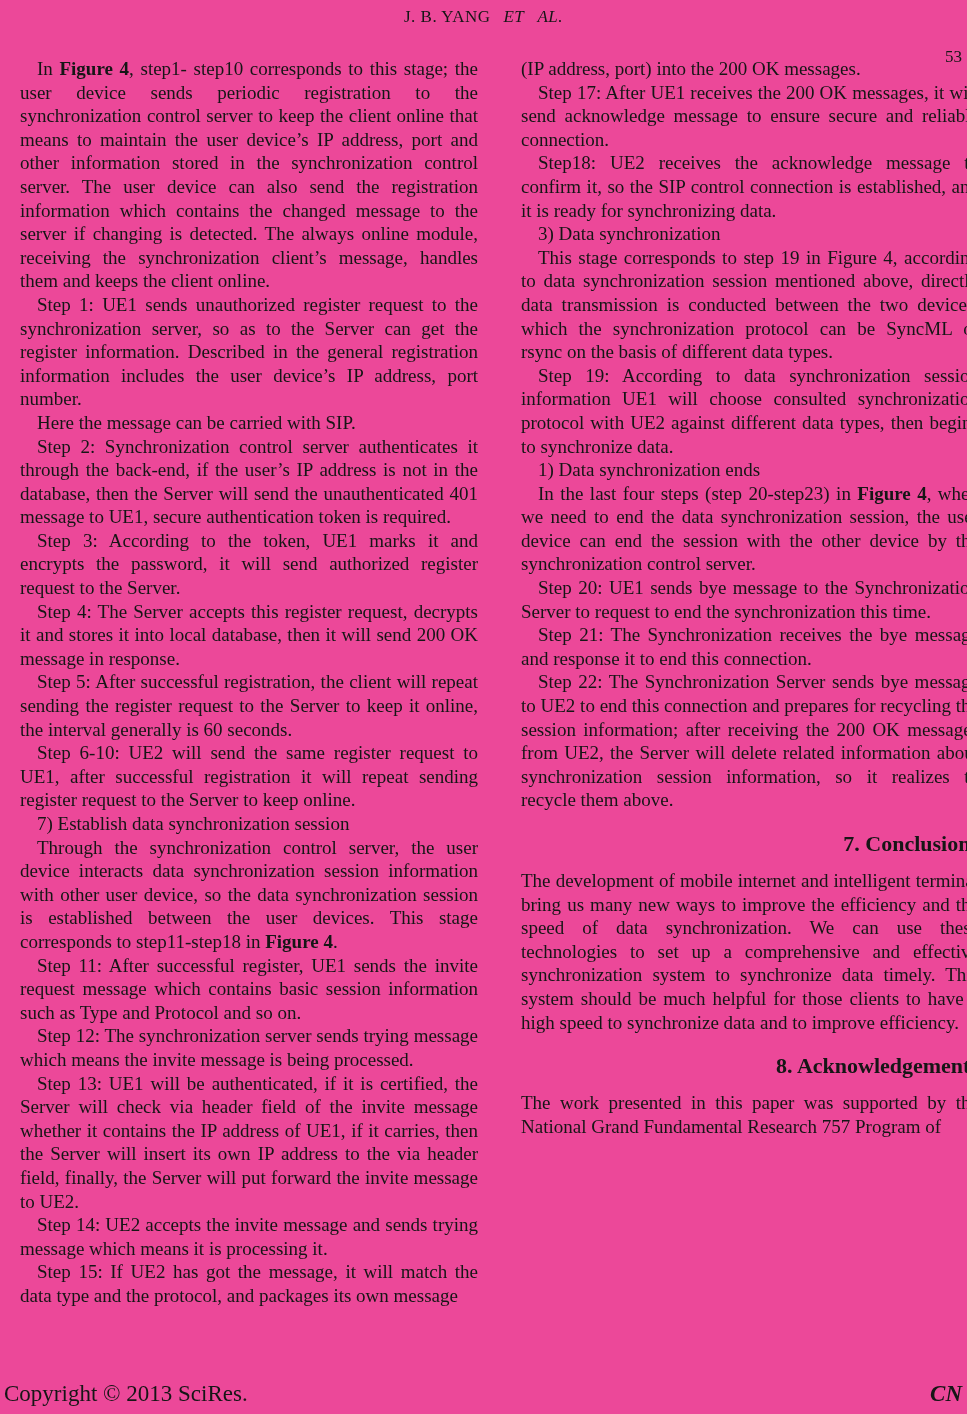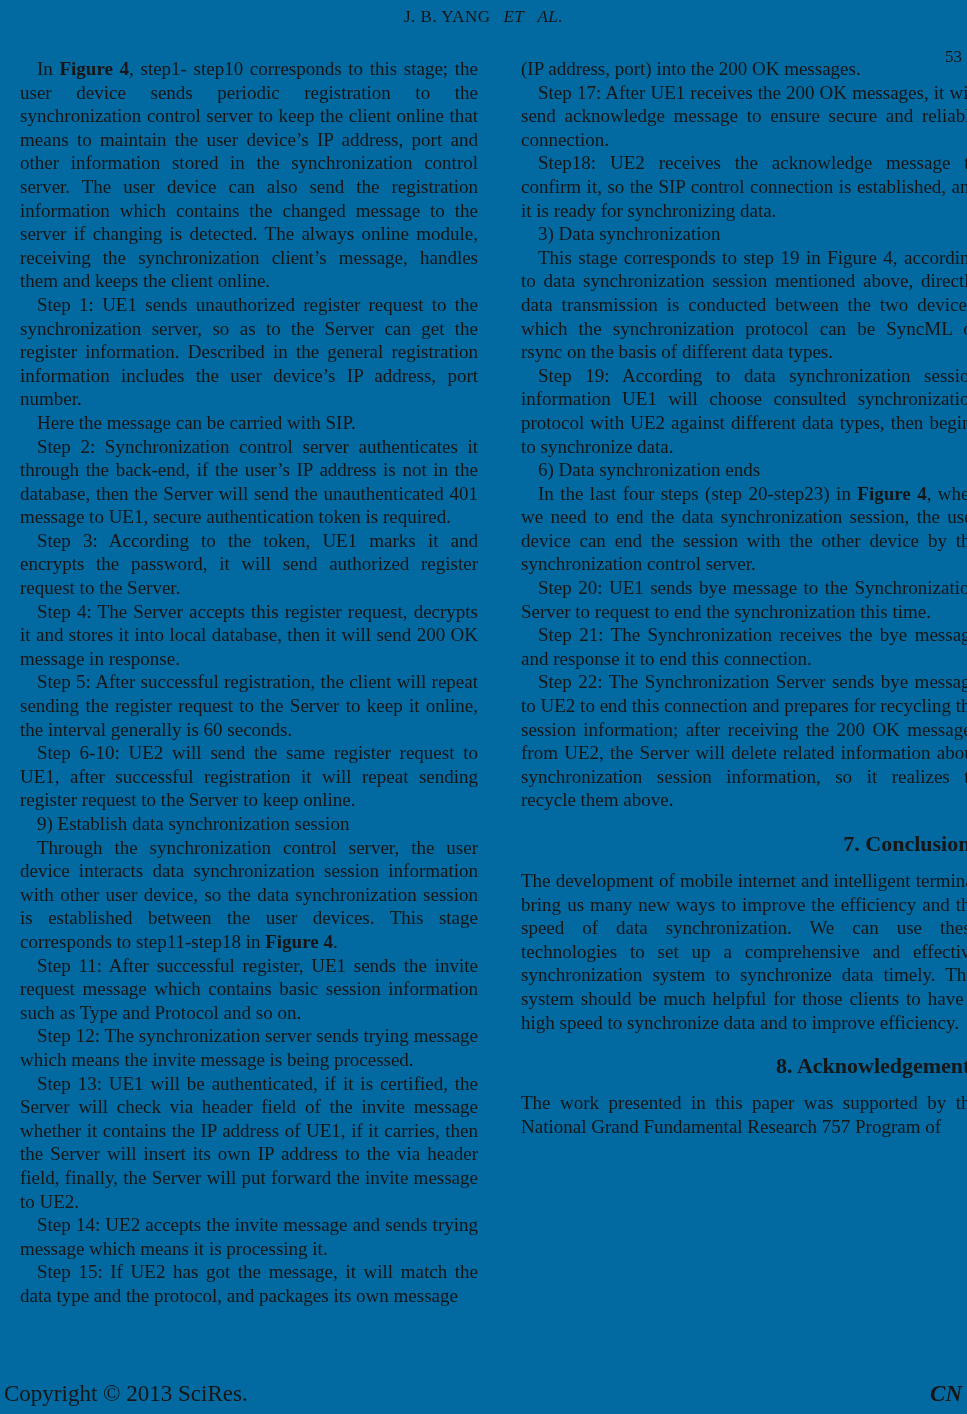--- a/index.html
+++ b/index.html
@@ -10,21 +10,21 @@
   body {
     width: 967px;
     height: 1414px;
     font-family: "Liberation Serif", serif;
     color: #161616;
   }
   .page {
     position: relative;
     width: 967px;
     height: 1414px;
-    background: #0369a1;
+    background: #ec4899;
     overflow: hidden;
   }
   .page-header {
     position: absolute;
     top: 7px;
     left: 0;
     right: 0;
     text-align: center;
     font-size: 17px;
     letter-spacing: 0.5px;
@@ -106,36 +106,36 @@
   <div class="content">
     <div class="col">
         <p class="para indent"><span>In </span><span class="b">Figure 4</span><span>, step1- step10 corresponds to this stage; the user device sends periodic registration to the synchronization control server to keep the client online that means to maintain the user device’s IP address, port and other information stored in the synchronization control server. The user device can also send the registration information which contains the changed message to the server if changing is detected. The always online module, receiving the synchronization client’s message, handles them and keeps the client online.</span></p>
         <p class="para indent"><span>Step 1: UE1 sends unauthorized register request to the synchronization server, so as to the Server can get the register information. Described in the general registration information includes the user device’s IP address, port number.</span></p>
         <p class="para indent"><span>Here the message can be carried with SIP.</span></p>
         <p class="para indent"><span>Step 2: Synchronization control server authenticates it through the back-end, if the user’s IP address is not in the database, then the Server will send the unauthenticated 401 message to UE1, secure authentication token is required.</span></p>
         <p class="para indent"><span>Step 3: According to the token, UE1 marks it and encrypts the password, it will send authorized register request to the Server.</span></p>
         <p class="para indent"><span>Step 4: The Server accepts this register request, decrypts it and stores it into local database, then it will send 200 OK message in response.</span></p>
         <p class="para indent"><span>Step 5: After successful registration, the client will repeat sending the register request to the Server to keep it online, the interval generally is 60 seconds.</span></p>
         <p class="para indent"><span>Step 6-10: UE2 will send the same register request to UE1, after successful registration it will repeat sending register request to the Server to keep online.</span></p>
-        <p class="para indent"><span>9) Establish data synchronization session</span></p>
+        <p class="para indent"><span>7) Establish data synchronization session</span></p>
         <p class="para indent"><span>Through the synchronization control server, the user device interacts data synchronization session information with other user device, so the data synchronization session is established between the user devices. This stage corresponds to step11-step18 in </span><span class="b">Figure 4</span><span>.</span></p>
         <p class="para indent"><span>Step 11: After successful register, UE1 sends the invite request message which contains basic session information such as Type and Protocol and so on.</span></p>
         <p class="para indent"><span>Step 12: The synchronization server sends trying message which means the invite message is being processed.</span></p>
         <p class="para indent"><span>Step 13: UE1 will be authenticated, if it is certified, the Server will check via header field of the invite message whether it contains the IP address of UE1, if it carries, then the Server will insert its own IP address to the via header field, finally, the Server will put forward the invite message to UE2.</span></p>
         <p class="para indent"><span>Step 14: UE2 accepts the invite message and sends trying message which means it is processing it.</span></p>
         <p class="para indent"><span>Step 15: If UE2 has got the message, it will match the data type and the protocol, and packages its own message</span></p>
       </div>
     <div class="col">
         <p class="para"><span>(IP address, port) into the 200 OK messages.</span></p>
         <p class="para indent"><span>Step 17: After UE1 receives the 200 OK messages, it will send acknowledge message to ensure secure and reliable connection.</span></p>
         <p class="para indent"><span>Step18: UE2 receives the acknowledge message to confirm it, so the SIP control connection is established, and it is ready for synchronizing data.</span></p>
         <p class="para indent"><span>3) Data synchronization</span></p>
         <p class="para indent"><span>This stage corresponds to step 19 in Figure 4, according to data synchronization session mentioned above, directly data transmission is conducted between the two devices, which the synchronization protocol can be SyncML or rsync on the basis of different data types.</span></p>
         <p class="para indent"><span>Step 19: According to data synchronization session information UE1 will choose consulted synchronization protocol with UE2 against different data types, then begins to synchronize data.</span></p>
-        <p class="para indent"><span>6) Data synchronization ends</span></p>
+        <p class="para indent"><span>1) Data synchronization ends</span></p>
         <p class="para indent"><span>In the last four steps (step 20-step23) in </span><span class="b">Figure 4</span><span>, when we need to end the data synchronization session, the user device can end the session with the other device by the synchronization control server.</span></p>
         <p class="para indent"><span>Step 20: UE1 sends bye message to the Synchronization Server to request to end the synchronization this time.</span></p>
         <p class="para indent"><span>Step 21: The Synchronization receives the bye message and response it to end this connection.</span></p>
         <p class="para indent"><span>Step 22: The Synchronization Server sends bye message to UE2 to end this connection and prepares for recycling the session information; after receiving the 200 OK messages from UE2, the Server will delete related information about synchronization session information, so it realizes to recycle them above.</span></p>
         <h2 class="section-heading"><span class="b">7. Conclusions</span></h2>
         <p class="para"><span>The development of mobile internet and intelligent terminal bring us many new ways to improve the efficiency and the speed of data synchronization. We can use these technologies to set up a comprehensive and effective synchronization system to synchronize data timely. This system should be much helpful for those clients to have a high speed to synchronize data and to improve efficiency.</span></p>
         <h2 class="section-heading"><span class="b">8. Acknowledgements</span></h2>
         <p class="para"><span>The work presented in this paper was supported by the National Grand Fundamental Research 757 Program of</span></p>
       </div>
   </div>

